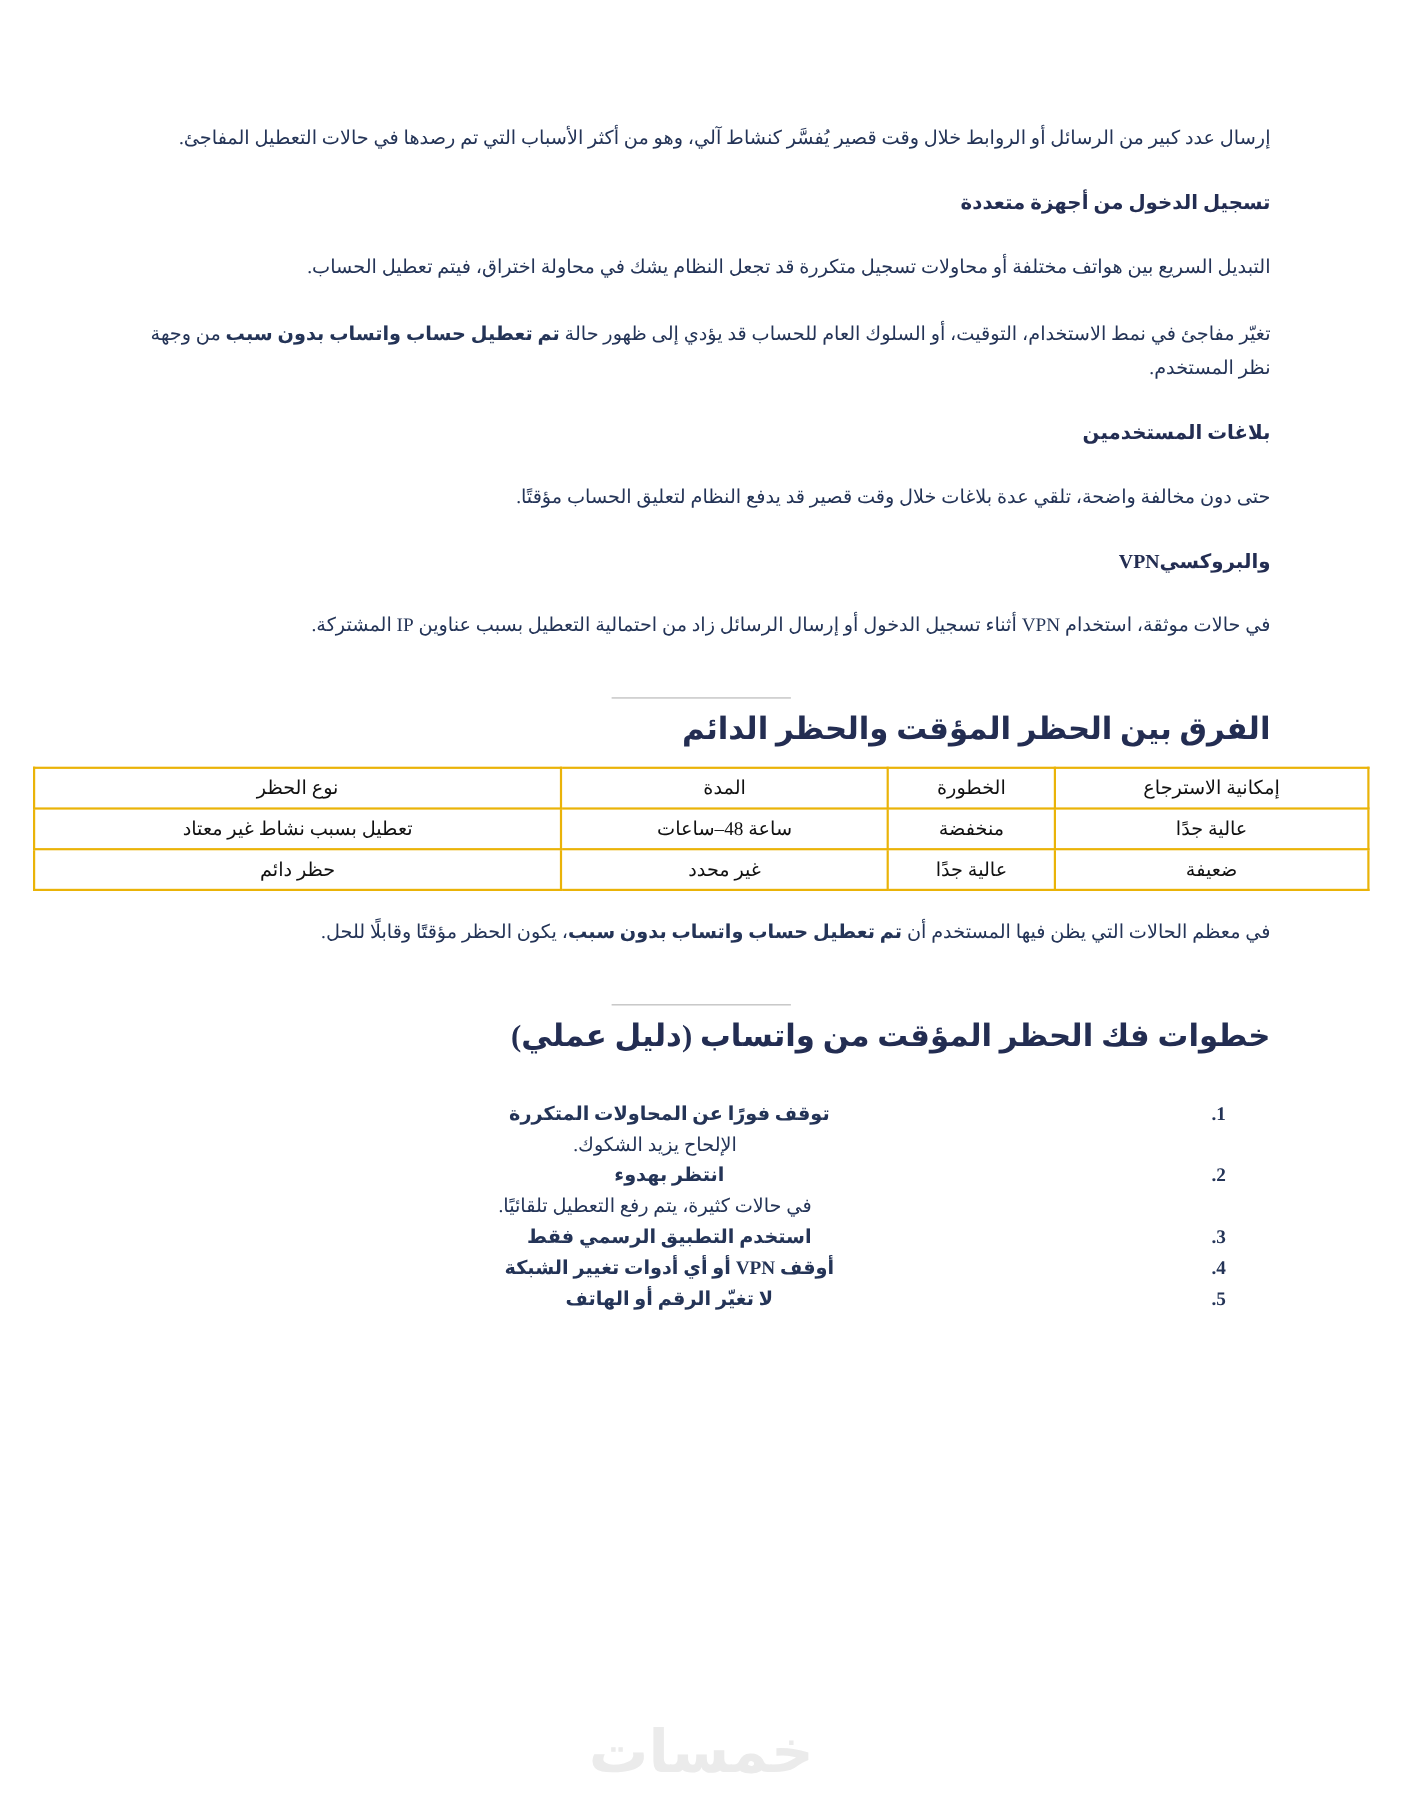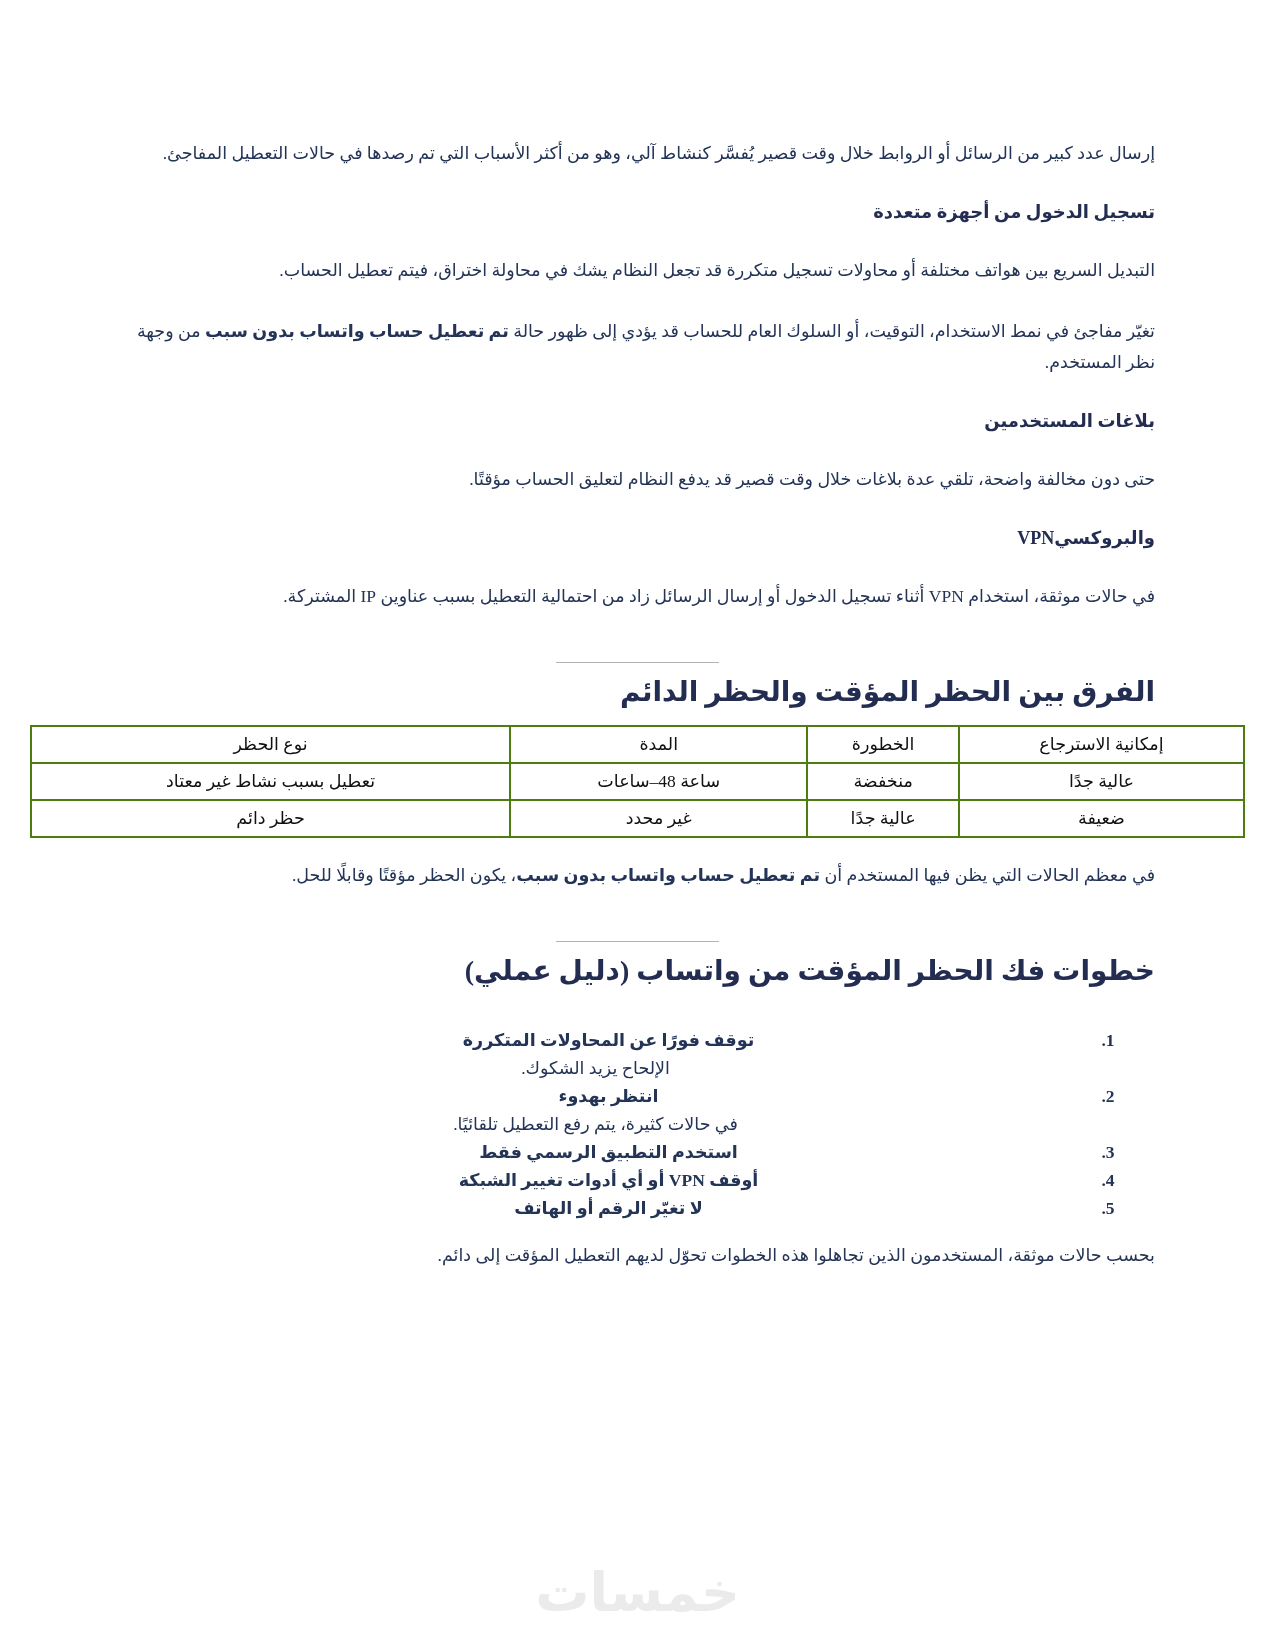--- a/index.html
+++ b/index.html
@@ -1,42 +1,42 @@
 <!DOCTYPE html>
 <html lang="ar" dir="rtl"><head>
 <meta charset="utf-8">
 <style>
   html,body{margin:0;padding:0;}
   body{
     width:1275px;height:1650px;position:relative;overflow:hidden;
     background:#ffffff;color:#243457;direction:rtl;
     font-family:"Liberation Serif","DejaVu Serif","DejaVu Sans",serif;
   }
-  .page{padding:110px 120px 0;margin-top:28px;}
+  .page{padding:110px 120px 0;}
   p{margin:0 0 30px;font-size:17.5px;line-height:31px;text-align:right;}
   p b{font-weight:bold;}
   h3.section-heading{
     font-size:18px;font-weight:bold;color:#232d52;
     margin:0 0 30px;line-height:26px;text-align:right;
   }
   h1.big-title{
     font-size:28px;font-weight:bold;color:#232d52;
     margin:10px 0 0;line-height:38px;text-align:right;
   }
   .divider{
     width:163px;height:0;border-top:1px solid #b3b3b3;
     margin:50px auto 0;
   }
   .table-wrap{margin:14px -90px 0;}
   table.cmp{
     border-collapse:collapse;width:100%;direction:ltr;
     color:#111111;font-size:17.5px;table-layout:fixed;
   }
   table.cmp th,table.cmp td{
-    border:2px solid #4d7c0f;padding:3px 6px;height:29px;
+    border:2px solid #eab308;padding:3px 6px;height:29px;
     text-align:center;font-weight:normal;vertical-align:middle;
   }
   .note{margin-top:22px;}
   ol.steps{
     margin:36px 0 0;padding:0 58px 0 0;list-style:decimal;
   }
   ol.steps li{
     font-size:17.5px;line-height:28px;font-weight:bold;text-align:center;
   }
   .step-sub{font-weight:normal;margin-left:0;margin-right:26px;}
@@ -130,17 +130,16 @@
     <li>
       <span class="step-title">أوقف VPN أو أي أدوات تغيير الشبكة</span>
       
     </li>
     <li>
       <span class="step-title">لا تغيّر الرقم أو الهاتف</span>
       
     </li>
   </ol>
 
-  <p class="final-note">بحسب حالات موثقة، المستخدمون الذين تجاهلوا هذه الخطوات تحوّل لديهم التعطيل المؤقت إلى دائم.</p>
 
 </div>
 
 <div class="watermark">خمسات</div>
 
 </body></html>

